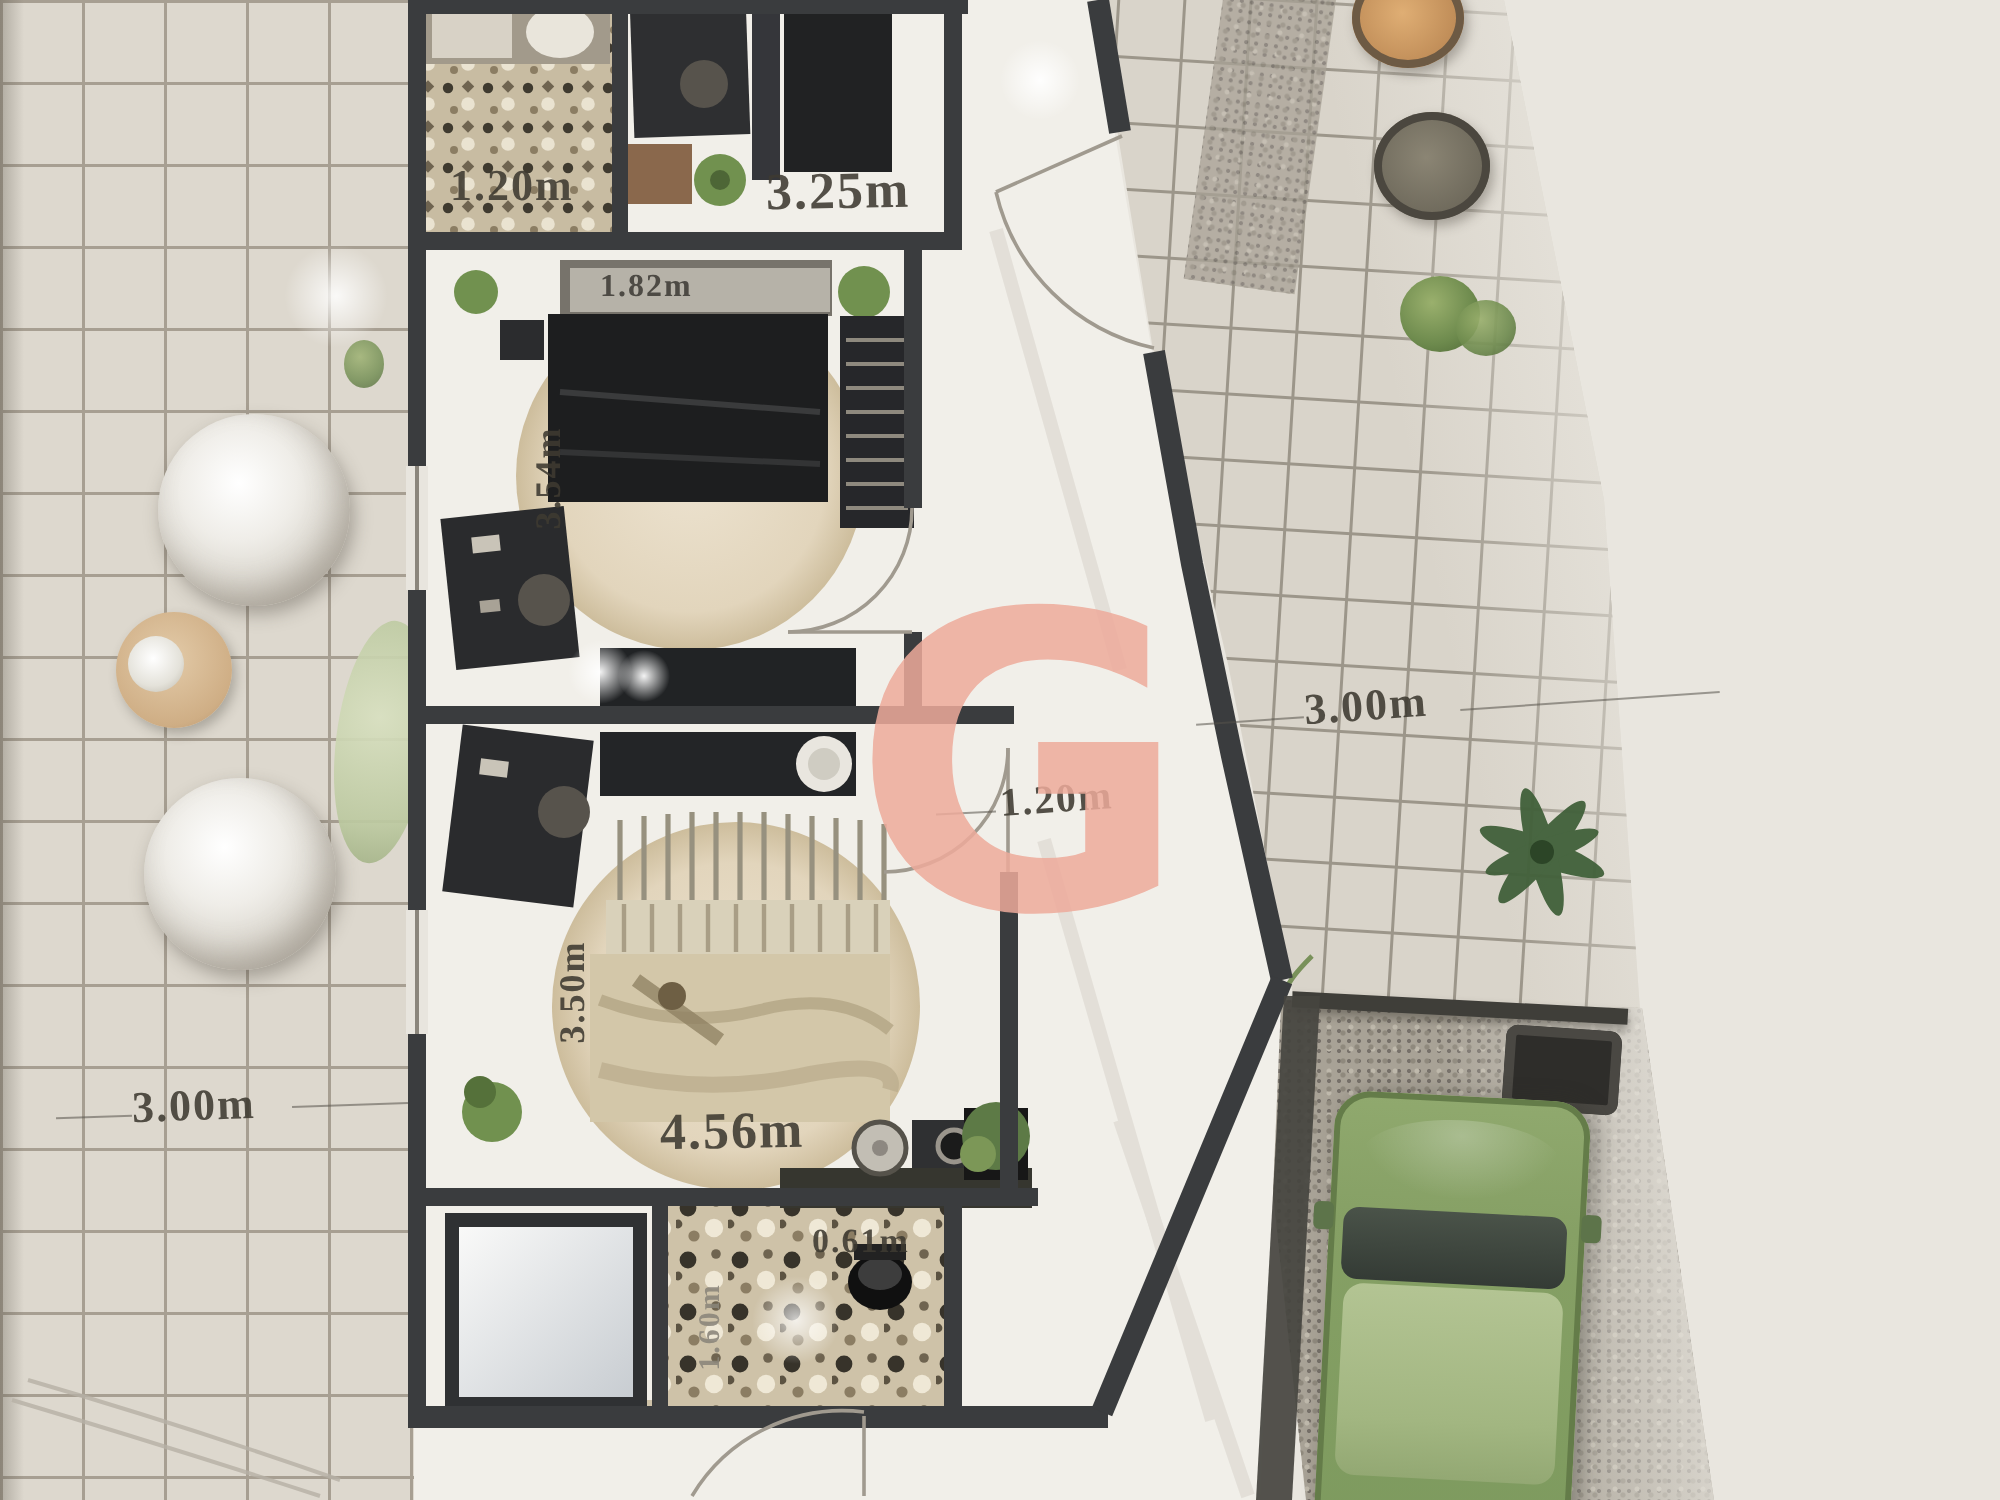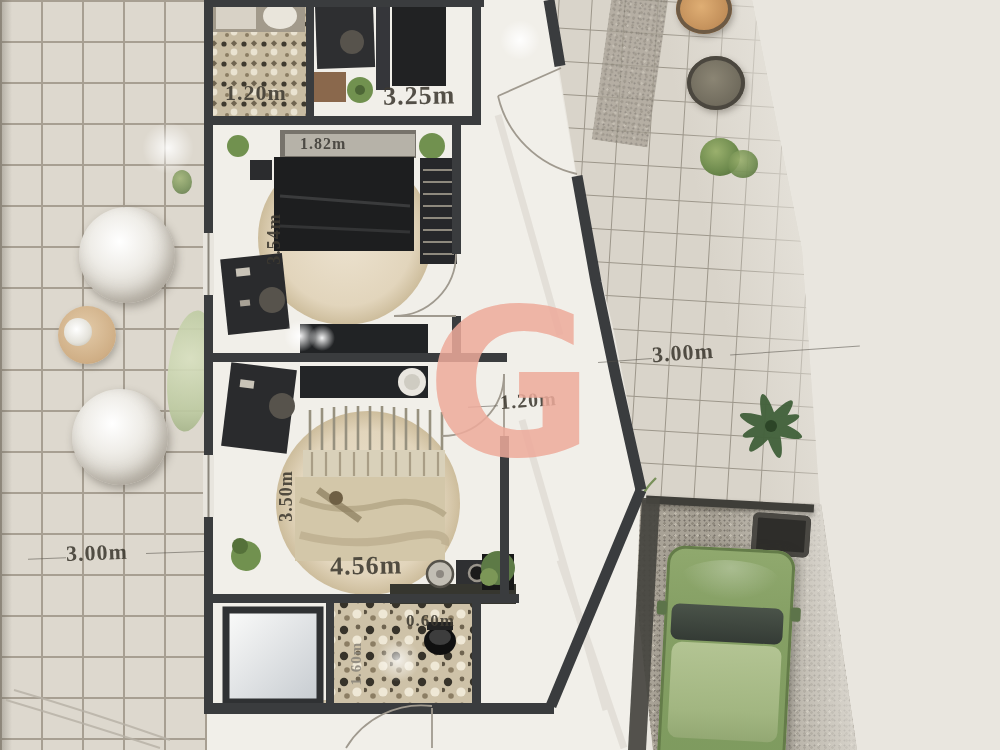--- a/index.html
+++ b/index.html
@@ -348,18 +348,18 @@
 
   <div class="abs dim" style="left:225px;top:82px;font-size:22px;">1.20m</div>
   <div class="abs dim" style="left:383px;top:83px;font-size:26px;transform:rotate(-1deg);">3.25m</div>
   <div class="abs dim light" style="left:300px;top:136px;font-size:16px;opacity:.8;">1.82m</div>
   <div class="abs dim" style="left:224px;top:230px;width:100px;text-align:center;font-size:18px;transform:rotate(-90deg);">3.54m</div>
   <div class="abs dim" style="left:652px;top:342px;font-size:22px;transform:rotate(-4deg);">3.00m</div>
   <div class="abs dim" style="left:500px;top:390px;font-size:20px;transform:rotate(-4deg);">1.20m</div>
   <div class="abs dim" style="left:66px;top:542px;font-size:22px;transform:rotate(-2deg);">3.00m</div>
   <div class="abs dim" style="left:236px;top:487px;width:100px;text-align:center;font-size:18px;transform:rotate(-90deg);">3.50m</div>
   <div class="abs dim" style="left:330px;top:553px;font-size:26px;transform:rotate(-1deg);">4.56m</div>
-  <div class="abs dim" style="left:406px;top:612px;font-size:17px;">0.60m</div>
+  <div class="abs dim" style="left:406px;top:612px;font-size:17px;">0.61m</div>
   <div class="abs dim" style="left:306px;top:656px;width:100px;text-align:center;font-size:15px;color:#8a857a;transform:rotate(-90deg);">1.60m</div>
 
   <div class="abs watermark" style="left:426px;top:282px;font-size:205px;">G</div>
 
 </div>
 
 </body></html>

